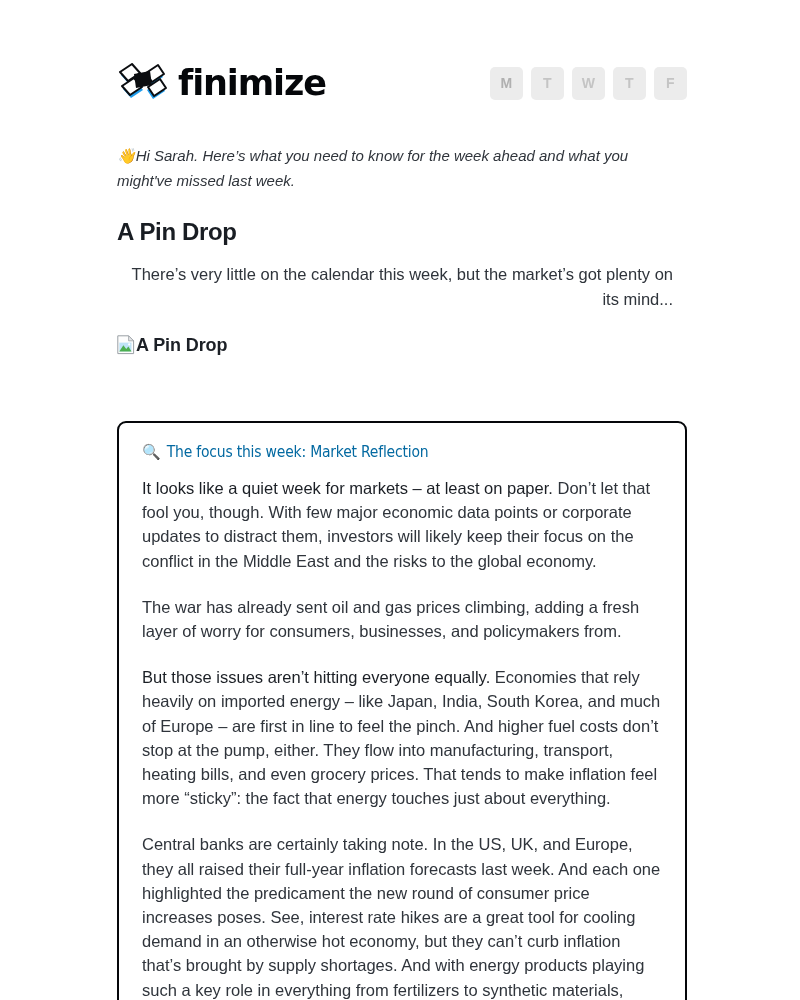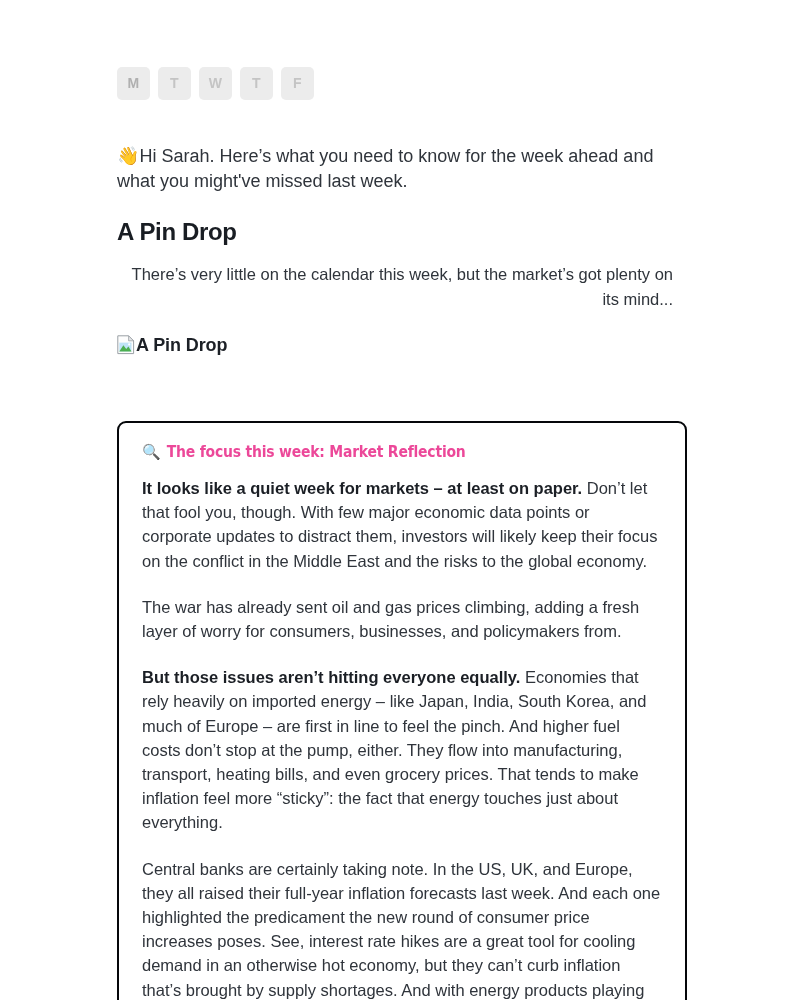--- a/index.html
+++ b/index.html
@@ -75,23 +75,24 @@
   .day-badge.is-current {
     color: #b0b0b0;
   }
 
   
   .intro {
     position: absolute;
     left: 117px;
     top: 144px;
     width: 560px;
-    font-size: 18px;
+    font-size: 15px;
     line-height: 24.5px;
     color: #2f343b;
+    font-style: italic;
   }
   .intro .emoji {
     font-family: "DejaVu Sans", sans-serif;
     color: #e9a93a;
   }
 
   .section-title {
     position: absolute;
     left: 117px;
     top: 216px;
@@ -157,45 +158,61 @@
   }
   .focus-card-header .lens {
     font-family: "DejaVu Sans", sans-serif;
     font-size: 15px;
     color: #4a4f57;
     line-height: 1;
   }
   .focus-card-title {
     font-family: "DejaVu Sans Condensed", "Liberation Sans Narrow", "Liberation Sans", sans-serif;
     font-size: 15.5px;
-    font-weight: 700;
-    color: #ec4899;
+    font-weight: 400;
+    color: #0369a1;
     letter-spacing: -0.2px;
   }
   .focus-body p {
     margin: 0 0 22px 0;
     font-size: 16.5px;
     line-height: 24.2px;
     color: #2f343b;
   }
   .focus-body p:last-child {
     margin-bottom: 0;
   }
   .focus-body b {
-    font-weight: 700;
+    font-weight: 400;
     color: #1b1f25;
   }
 </style>
 </head>
 <body>
 
 <div class="page">
 
   <div class="header">
 
+    <div class="brand">
+      <svg class="brand-mark" viewBox="0 0 52 40">
+        <g>
+          <path d="M4 12 L16 4 L24 13 L12 21 Z" fill="#1e9bea"></path>
+          <path d="M6 26 L18 18 L26 27 L14 35 Z" fill="#1e9bea"></path>
+          <path d="M28 13 L40 5 L46 14 L34 22 Z" fill="#1e9bea"></path>
+          <path d="M30 27 L42 19 L48 28 L36 36 Z" fill="#1e9bea"></path>
+          <path d="M3 9 L15 1 L23 10 L11 18 Z" fill="#ffffff" stroke="#0b0d10" stroke-width="2" stroke-linejoin="round"></path>
+          <path d="M5 23 L17 15 L25 24 L13 32 Z" fill="#ffffff" stroke="#0b0d10" stroke-width="2" stroke-linejoin="round"></path>
+          <path d="M29 10 L41 2 L47 11 L35 19 Z" fill="#ffffff" stroke="#0b0d10" stroke-width="2" stroke-linejoin="round"></path>
+          <path d="M31 24 L43 16 L49 25 L37 33 Z" fill="#ffffff" stroke="#0b0d10" stroke-width="2" stroke-linejoin="round"></path>
+          <path d="M17 11 L33 8 L35 22 L19 25 Z" fill="#0b0d10"></path>
+        </g>
+      </svg>
+      <span class="brand-word">finimize</span>
+    </div>
 
     <div class="day-strip">
       <div class="day-badge is-current">
         <span>M</span>
       </div>
       <div class="day-badge">
         <span>T</span>
       </div>
       <div class="day-badge">
         <span>W</span>

